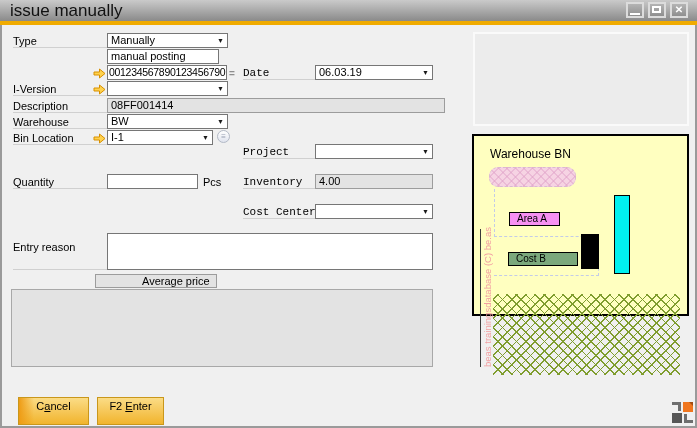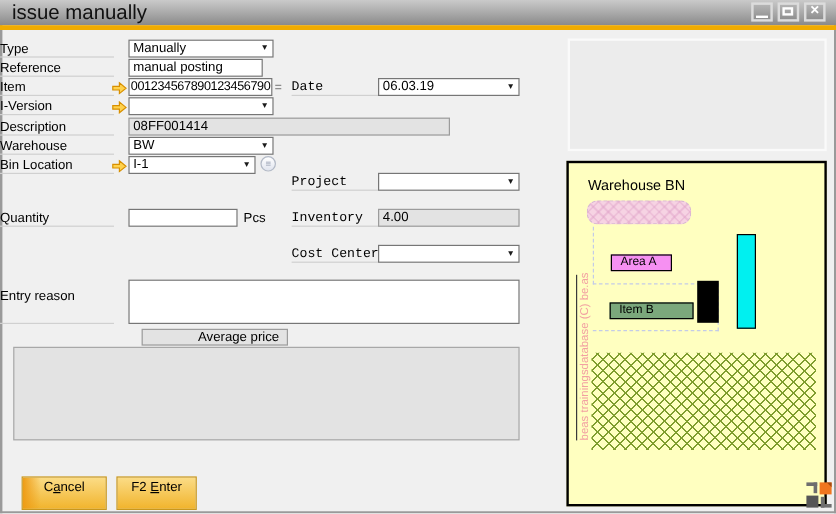--- a/index.html
+++ b/index.html
@@ -17,21 +17,21 @@
   .tb-btn{width:18px;height:16px;background:linear-gradient(#b4b4b4,#8f8f8f);
     border:2px solid #dcdcdc;position:relative;cursor:pointer;}
   .glyph-min{position:absolute;left:2px;right:2px;bottom:1px;border-bottom:2px solid #fff;}
   .glyph-max{position:absolute;left:2px;top:2px;width:9px;height:7px;border:2px solid #fff;}
   .glyph-close{position:absolute;left:0;right:0;top:-1px;text-align:center;color:#fff;
     font-size:10px;font-weight:bold;line-height:13px;}
   .accent{position:absolute;left:0;top:21px;width:697px;height:4px;background:#f0ab00;}
 
   .lbl{position:absolute;height:13px;border-bottom:1px solid #d0d0d0;line-height:12px;
     color:#000;white-space:nowrap;}
-  .lbl-l{left:0;width:95px;}
+  .lbl-l{left:13px;width:95px;}
   .lbl-r{left:243px;width:72px;font-family:Liberation Mono, monospace;}
 
   .field{position:absolute;height:15px;border:1px solid #767676;background:#fff;
     line-height:13px;padding:0 3px;overflow:hidden;white-space:nowrap;}
   .ro{background:#e3e3e3;border-color:#9c9c9c;}
   .caret{position:absolute;right:3px;top:3px;font-size:7px;color:#1a1a1a;line-height:8px;}
   .num{text-align:left;padding-right:4px;}
   .itemval{font-size:10.5px;letter-spacing:-0.3px;padding:0 1px;}
   .textarea{position:absolute;background:#fff;border:1px solid #767676;}
   .bigbox{position:absolute;left:11px;top:289px;width:422px;height:78px;
@@ -48,21 +48,21 @@
     background:linear-gradient(#fbdc86,#f1b42d);text-align:center;line-height:16px;
     cursor:pointer;overflow:hidden;}
   .focus-stripe{position:absolute;left:0;top:0;bottom:0;width:15px;
     background:linear-gradient(90deg,#ee9c15,rgba(241,180,45,0));}
   .btxt{position:relative;}
   .mn{text-decoration:underline;}
 
   .tr-panel{position:absolute;left:473px;top:32px;width:216px;height:94px;
     background:#ececec;border:2px solid #fafafa;}
 
-  .map-panel{position:absolute;left:472px;top:134px;width:217px;height:288px;
+  .map-panel{position:absolute;left:472px;top:134px;width:217px;height:182px;
     background:#ffffc0;border:2px solid #000;}
   .map-title{position:absolute;left:16px;top:11px;font-size:12px;color:#000;}
   .pink-zone{position:absolute;left:15px;top:31px;width:87px;height:20px;border-radius:9px;
     border:1px dashed #d9b9d2;
     background:
       repeating-linear-gradient(45deg, rgba(222,158,198,0.45) 0 1.4px, transparent 1.4px 6px),
       repeating-linear-gradient(-45deg, rgba(222,158,198,0.45) 0 1.4px, transparent 1.4px 6px),
       #f6d3e3;}
   .dash{position:absolute;}
   .dash-v{border-left:1px dashed #c3cbe8;width:0;}
@@ -106,22 +106,20 @@
     <div class="tb-btn">
         <span class="glyph-max"></span>
       </div>
     <div class="tb-btn">
         <span class="glyph-close">✕</span>
       </div>
   </div>
   <div class="accent"></div>
 
   <div class="lbl lbl-l" style="top:35px;">Type</div>
-  <div class="lbl lbl-l" style="top:51px;">Reference</div>
-  <div class="lbl lbl-l" style="top:67px;">Item</div>
   <div class="lbl lbl-l" style="top:83px;">I-Version</div>
   <div class="lbl lbl-l" style="top:100px;">Description</div>
   <div class="lbl lbl-l" style="top:116px;">Warehouse</div>
   <div class="lbl lbl-l" style="top:132px;">Bin Location</div>
   <div class="lbl lbl-l" style="top:176px;">Quantity</div>
   <div class="lbl lbl-l" style="top:241px;height:29px;">Entry reason</div>
 
   <div class="lbl lbl-r" style="top:67px;">Date</div>
   <div class="lbl lbl-r" style="top:146px;">Project</div>
   <div class="lbl lbl-r" style="top:176px;">Inventory</div>
@@ -145,21 +143,21 @@
     <span>manual posting</span>
   </div>
   <div class="field itemval" style="left:107px;top:65px;width:120px;">
     <span>001234567890123456790</span>
   </div>
   <span class="trunc" style="left:229px;top:69px;">=</span>
   <div class="field" style="left:107px;top:81px;width:121px;">
     <span></span>
     <span class="caret">▼</span>
   </div>
-  <div class="field ro" style="left:107px;top:98px;width:268px;">
+  <div class="field ro" style="left:107px;top:98px;width:338px;">
     <span>08FF001414</span>
   </div>
   <div class="field" style="left:107px;top:114px;width:121px;">
     <span>BW</span>
     <span class="caret">▼</span>
   </div>
   <div class="field" style="left:107px;top:130px;width:106px;">
     <span>I-1</span>
     <span class="caret">▼</span>
   </div>
@@ -182,21 +180,21 @@
     <span>4.00</span>
   </div>
   <div class="field" style="left:315px;top:204px;width:118px;">
     <span></span>
     <span class="caret">▼</span>
   </div>
 
   <div class="textarea" style="left:107px;top:233px;width:326px;height:37px;">
     <span></span>
   </div>
-  <div class="field ro" style="left:118px;top:274px;width:122px;height:14px;padding-left:46px;">
+  <div class="field ro" style="left:95px;top:274px;width:122px;height:14px;padding-left:46px;">
     <span>Average price</span>
   </div>
   <div class="bigbox"></div>
 
   <div class="gold-btn" style="left:18px;top:397px;width:71px;">
     <span class="focus-stripe"></span>
     <span class="btxt"><span>C</span><span class="mn">a</span><span>ncel</span></span>
   </div>
   <div class="gold-btn" style="left:97px;top:397px;width:67px;">
     <span class="btxt"><span>F2 </span><span class="mn">E</span><span>nter</span></span>
@@ -207,21 +205,21 @@
   <div class="map-panel">
     <div class="map-title">Warehouse BN</div>
     <div class="pink-zone"></div>
 
     <div class="dash dash-v" style="left:20px;top:53px;height:48px;"></div>
     <div class="dash dash-h" style="left:20px;top:100px;width:105px;"></div>
     <div class="dash dash-v" style="left:124px;top:100px;height:40px;"></div>
     <div class="dash dash-h" style="left:20px;top:139px;width:105px;"></div>
 
     <div class="area-box area-a" style="left:35px;top:76px;width:51px;"><span>Area A</span></div>
-    <div class="area-box area-b" style="left:34px;top:116px;width:70px;"><span>Item B</span></div>
+    <div class="area-box area-b" style="left:34px;top:116px;width:70px;"><span>Cost B</span></div>
 
     <div class="black-block" style="left:107px;top:98px;width:18px;height:35px;"></div>
     <div class="cyan-block" style="left:140px;top:59px;width:16px;height:79px;"></div>
     <div class="hatch" style="left:19px;top:158px;width:187px;height:81px;"></div>
 
     <div class="wm-line"></div>
     <div class="wm-text">beas trainingsdatabase (C) be.as</div>
   </div>
 
   <div class="grip">

